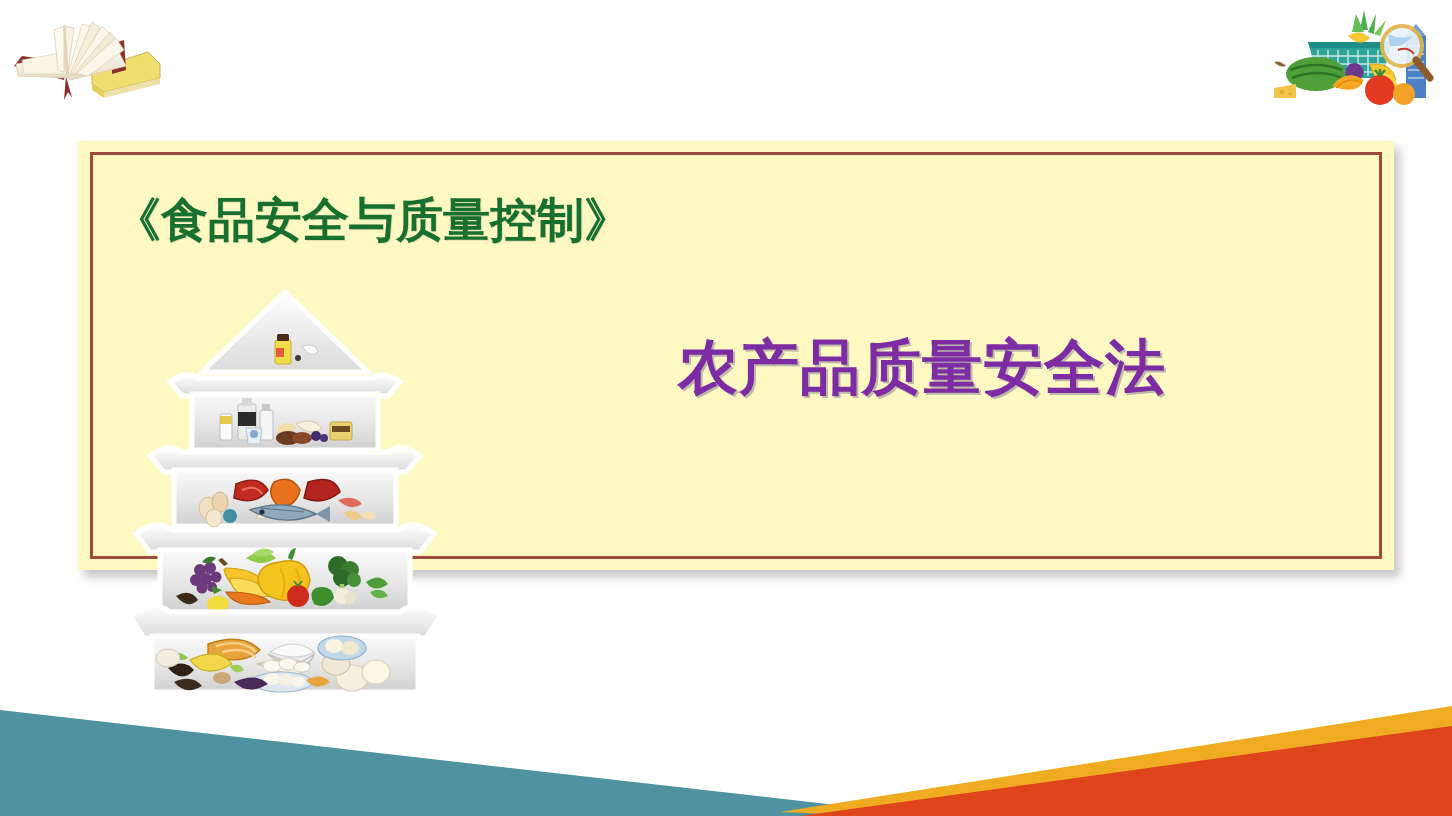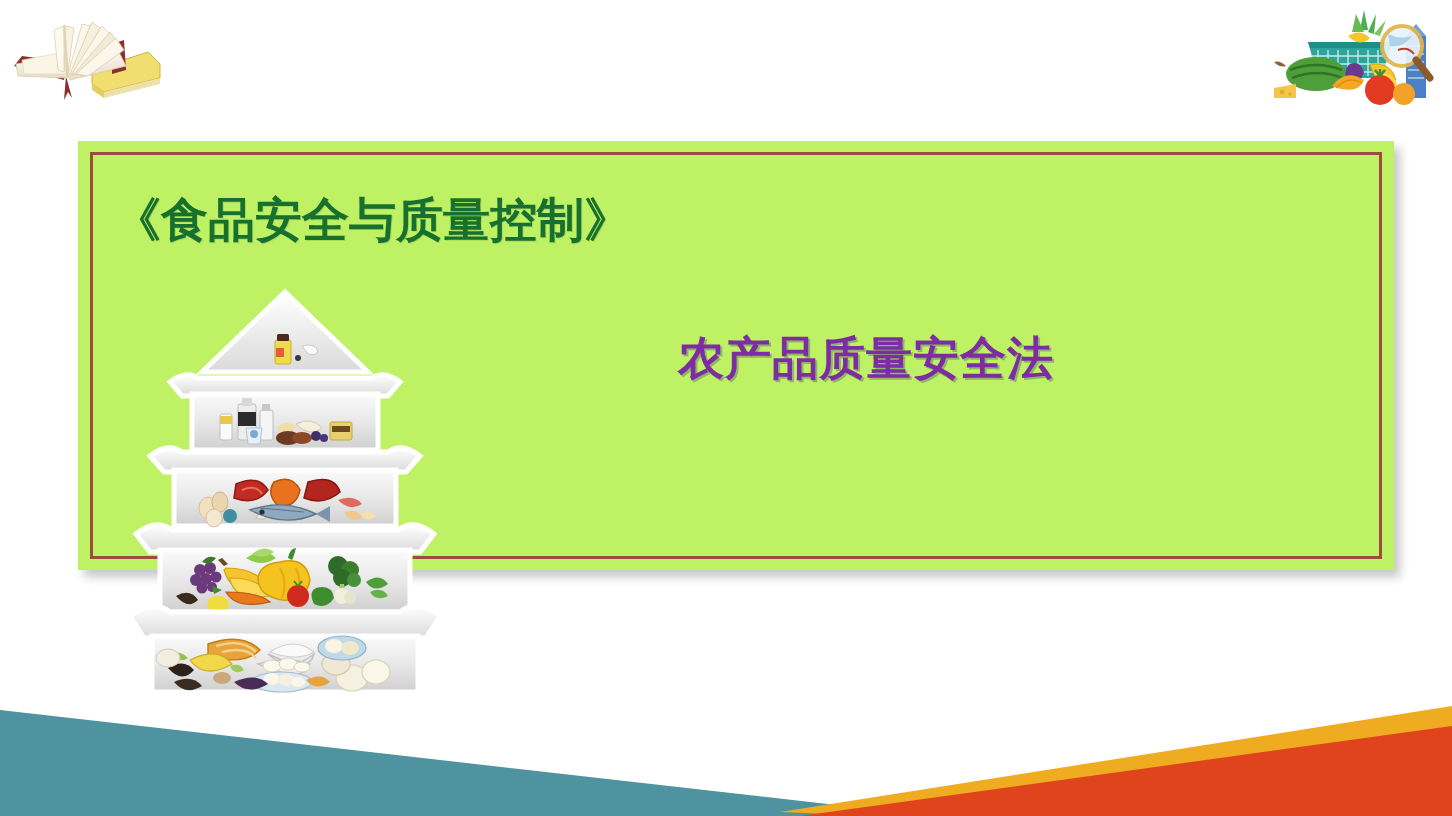--- a/index.html
+++ b/index.html
@@ -38,21 +38,21 @@
     pointer-events: none;
   }
 
   
   .panel {
     position: absolute;
     left: 78px;
     top: 141px;
     width: 1316px;
     height: 429px;
-    background: #bef264;
+    background: #fef9c3;
     box-shadow: 6px 7px 9px rgba(0,0,0,0.22);
   }
   .panel-inner-border {
     position: absolute;
     left: 12px;
     top: 11px;
     right: 12px;
     bottom: 11px;
     border: 3px solid #9C4B3C;
     pointer-events: none;
@@ -69,21 +69,21 @@
     letter-spacing: 0px;
     white-space: nowrap;
     text-shadow: 1px 1px 0 rgba(0,0,0,0.10);
   }
 
   
   .main-heading {
     position: absolute;
     left: 600px;
     top: 187px;
-    font-size: 46px;
+    font-size: 60px;
     font-weight: bold;
     color: #7D2CA3;
     letter-spacing: 1px;
     white-space: nowrap;
     text-shadow: 2px 2px 0 rgba(40,40,110,0.30);
   }
 
   
   .pagoda {
     position: absolute;

